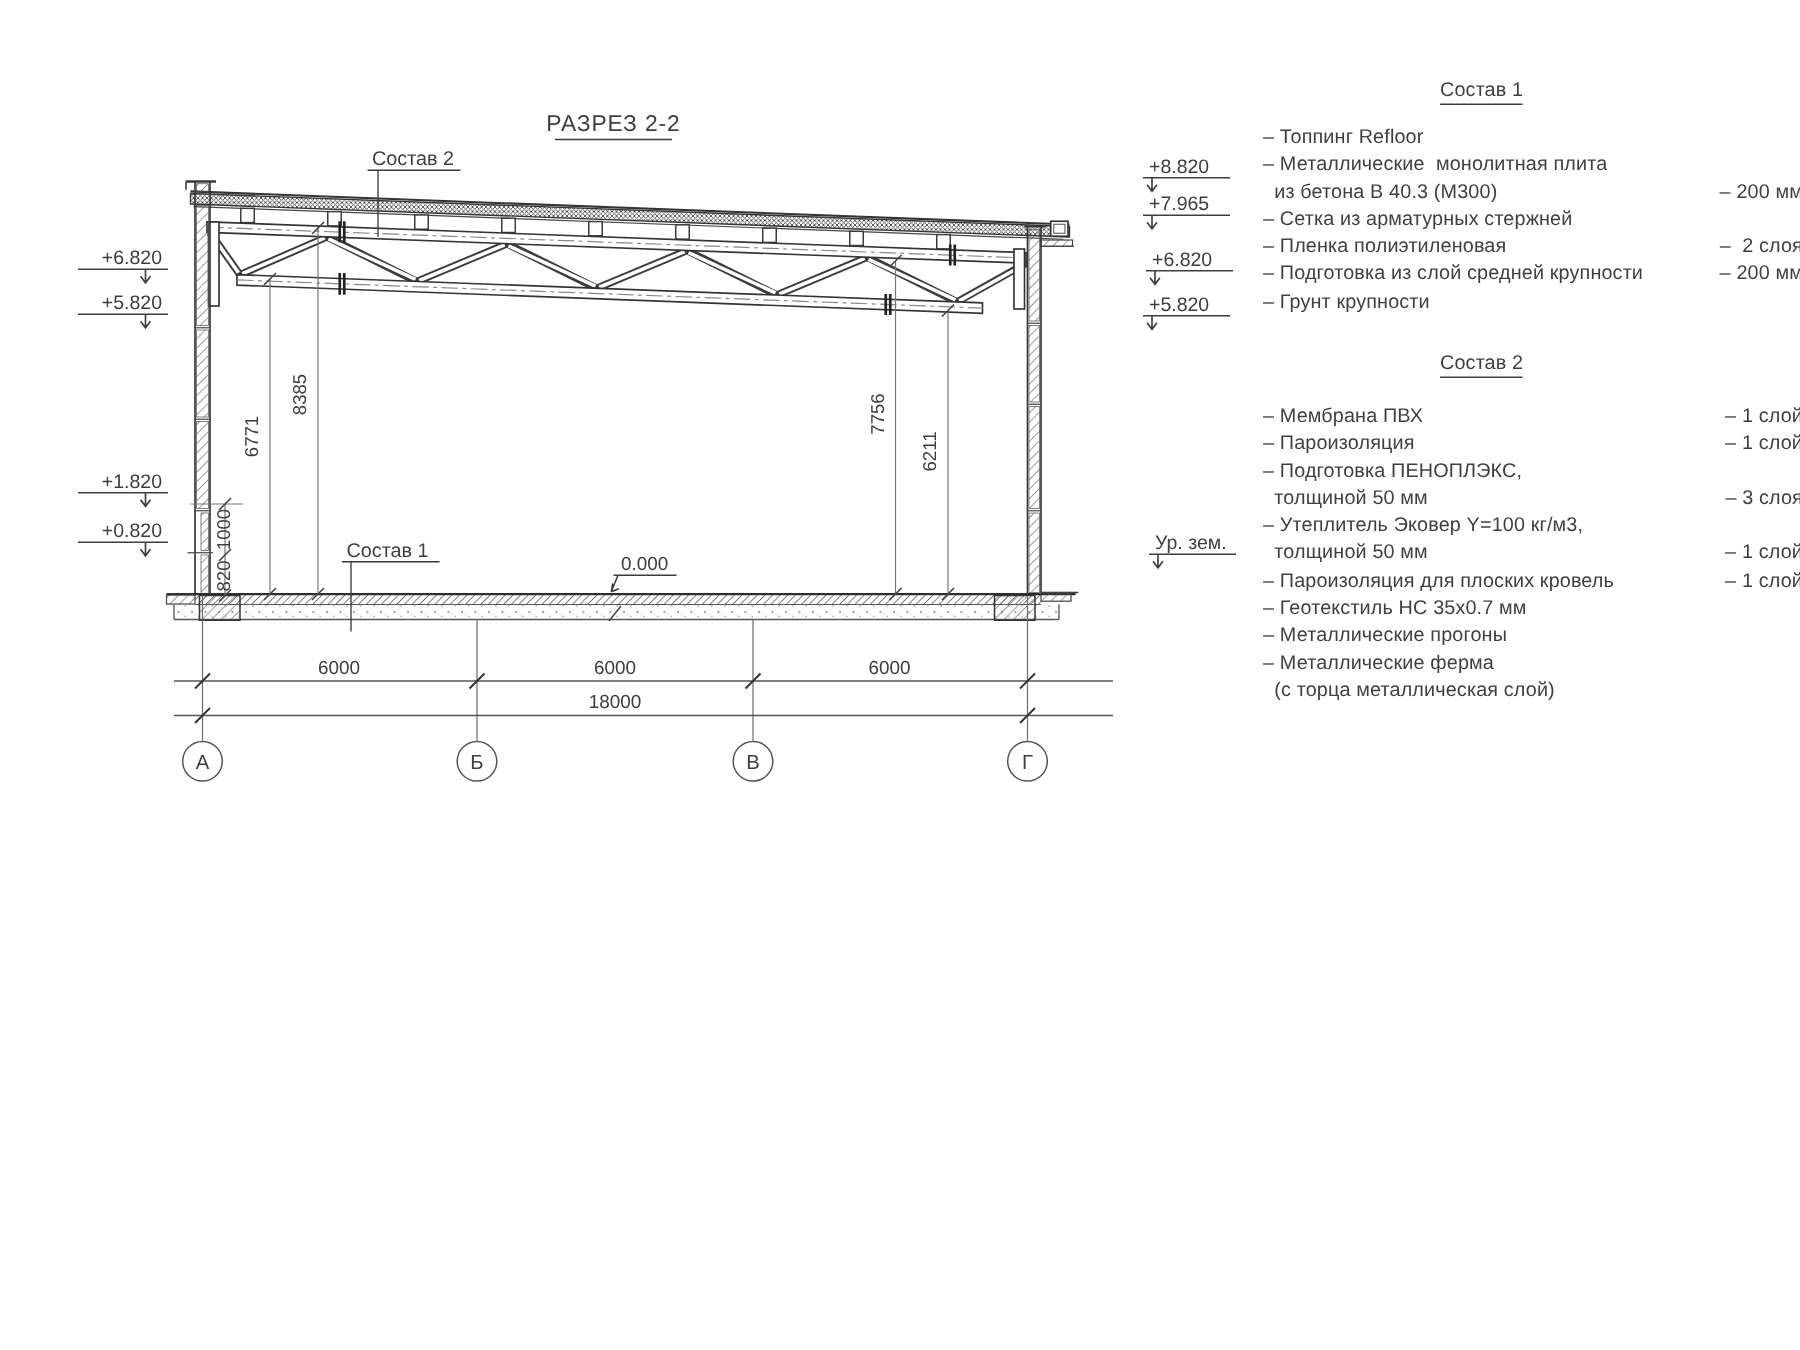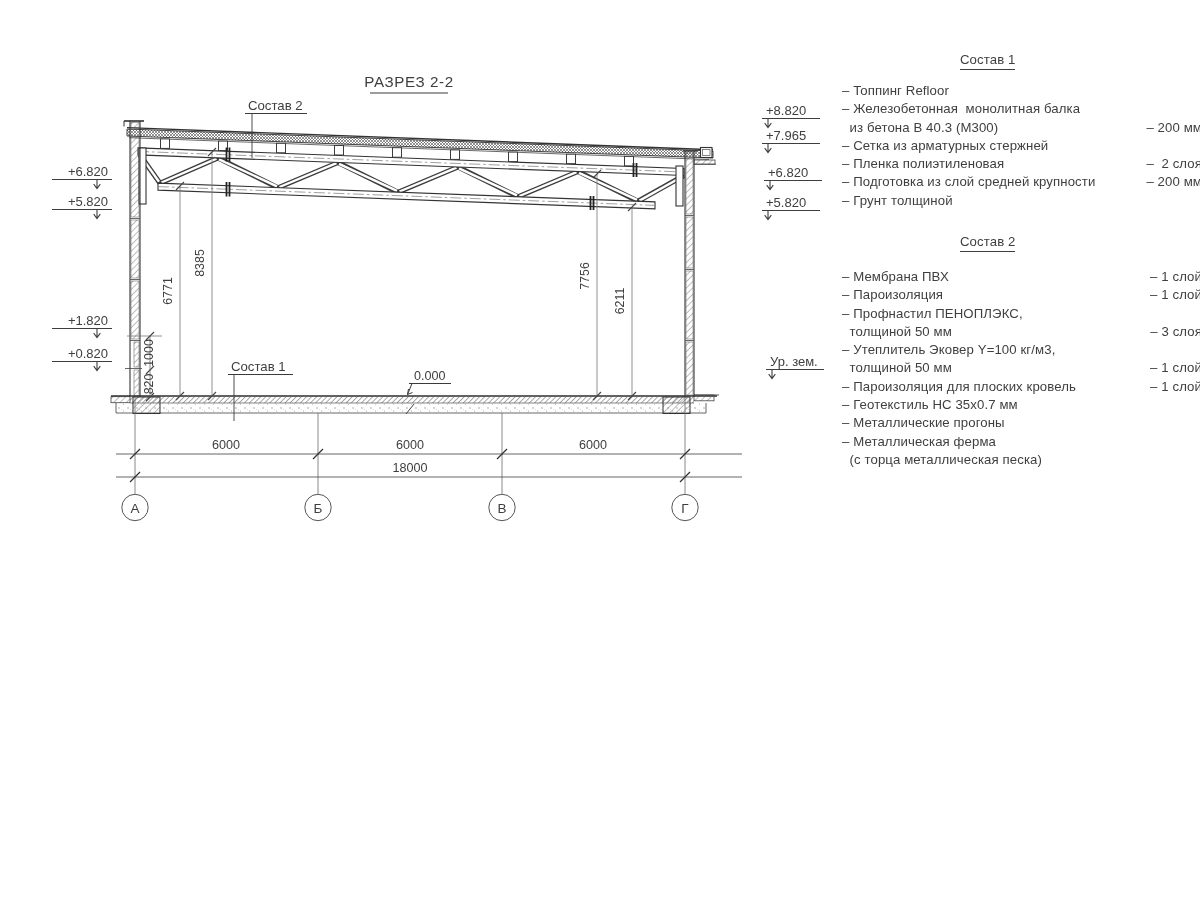--- a/index.html
+++ b/index.html
@@ -313,59 +313,59 @@
 </svg>
 
 <div class="lists" id="comp1">
   <div class="comp-heading"><span>Состав 1</span></div>
   <div class="rows">
     <div class="row">
           <span class="t">– Топпинг Refloor</span>
           <span class="a"></span>
         </div>
     <div class="row">
-          <span class="t">– Железобетонная  монолитная балка</span>
+          <span class="t">– Металлические  монолитная плита</span>
           <span class="a"></span>
         </div>
     <div class="row">
           <span class="t">  из бетона В 40.3 (М300)</span>
           <span class="a">– 200 мм</span>
         </div>
     <div class="row">
           <span class="t">– Сетка из арматурных стержней</span>
           <span class="a"></span>
         </div>
     <div class="row">
           <span class="t">– Пленка полиэтиленовая</span>
           <span class="a">–  2 слоя</span>
         </div>
     <div class="row">
           <span class="t">– Подготовка из слой средней крупности</span>
           <span class="a">– 200 мм</span>
         </div>
     <div class="row">
-          <span class="t">– Грунт толщиной</span>
+          <span class="t">– Грунт крупности</span>
           <span class="a"></span>
         </div>
   </div>
 </div>
 
 <div class="lists" id="comp2">
   <div class="comp-heading"><span>Состав 2</span></div>
   <div class="rows" style="margin-top:19px;">
     <div class="row">
           <span class="t">– Мембрана ПВХ</span>
           <span class="a">– 1 слой</span>
         </div>
     <div class="row">
           <span class="t">– Пароизоляция</span>
           <span class="a">– 1 слой</span>
         </div>
     <div class="row">
-          <span class="t">– Профнастил ПЕНОПЛЭКС,</span>
+          <span class="t">– Подготовка ПЕНОПЛЭКС,</span>
           <span class="a"></span>
         </div>
     <div class="row">
           <span class="t">  толщиной 50 мм</span>
           <span class="a">– 3 слоя</span>
         </div>
     <div class="row">
           <span class="t">– Утеплитель Эковер Y=100 кг/м3,</span>
           <span class="a"></span>
         </div>
@@ -379,23 +379,23 @@
         </div>
     <div class="row">
           <span class="t">– Геотекстиль НС 35х0.7 мм</span>
           <span class="a"></span>
         </div>
     <div class="row">
           <span class="t">– Металлические прогоны</span>
           <span class="a"></span>
         </div>
     <div class="row">
-          <span class="t">– Металлическая ферма</span>
-          <span class="a"></span>
-        </div>
-    <div class="row">
-          <span class="t">  (с торца металлическая песка)</span>
+          <span class="t">– Металлические ферма</span>
+          <span class="a"></span>
+        </div>
+    <div class="row">
+          <span class="t">  (с торца металлическая слой)</span>
           <span class="a"></span>
         </div>
   </div>
 </div>
 
 </div>
 
 </body></html>

